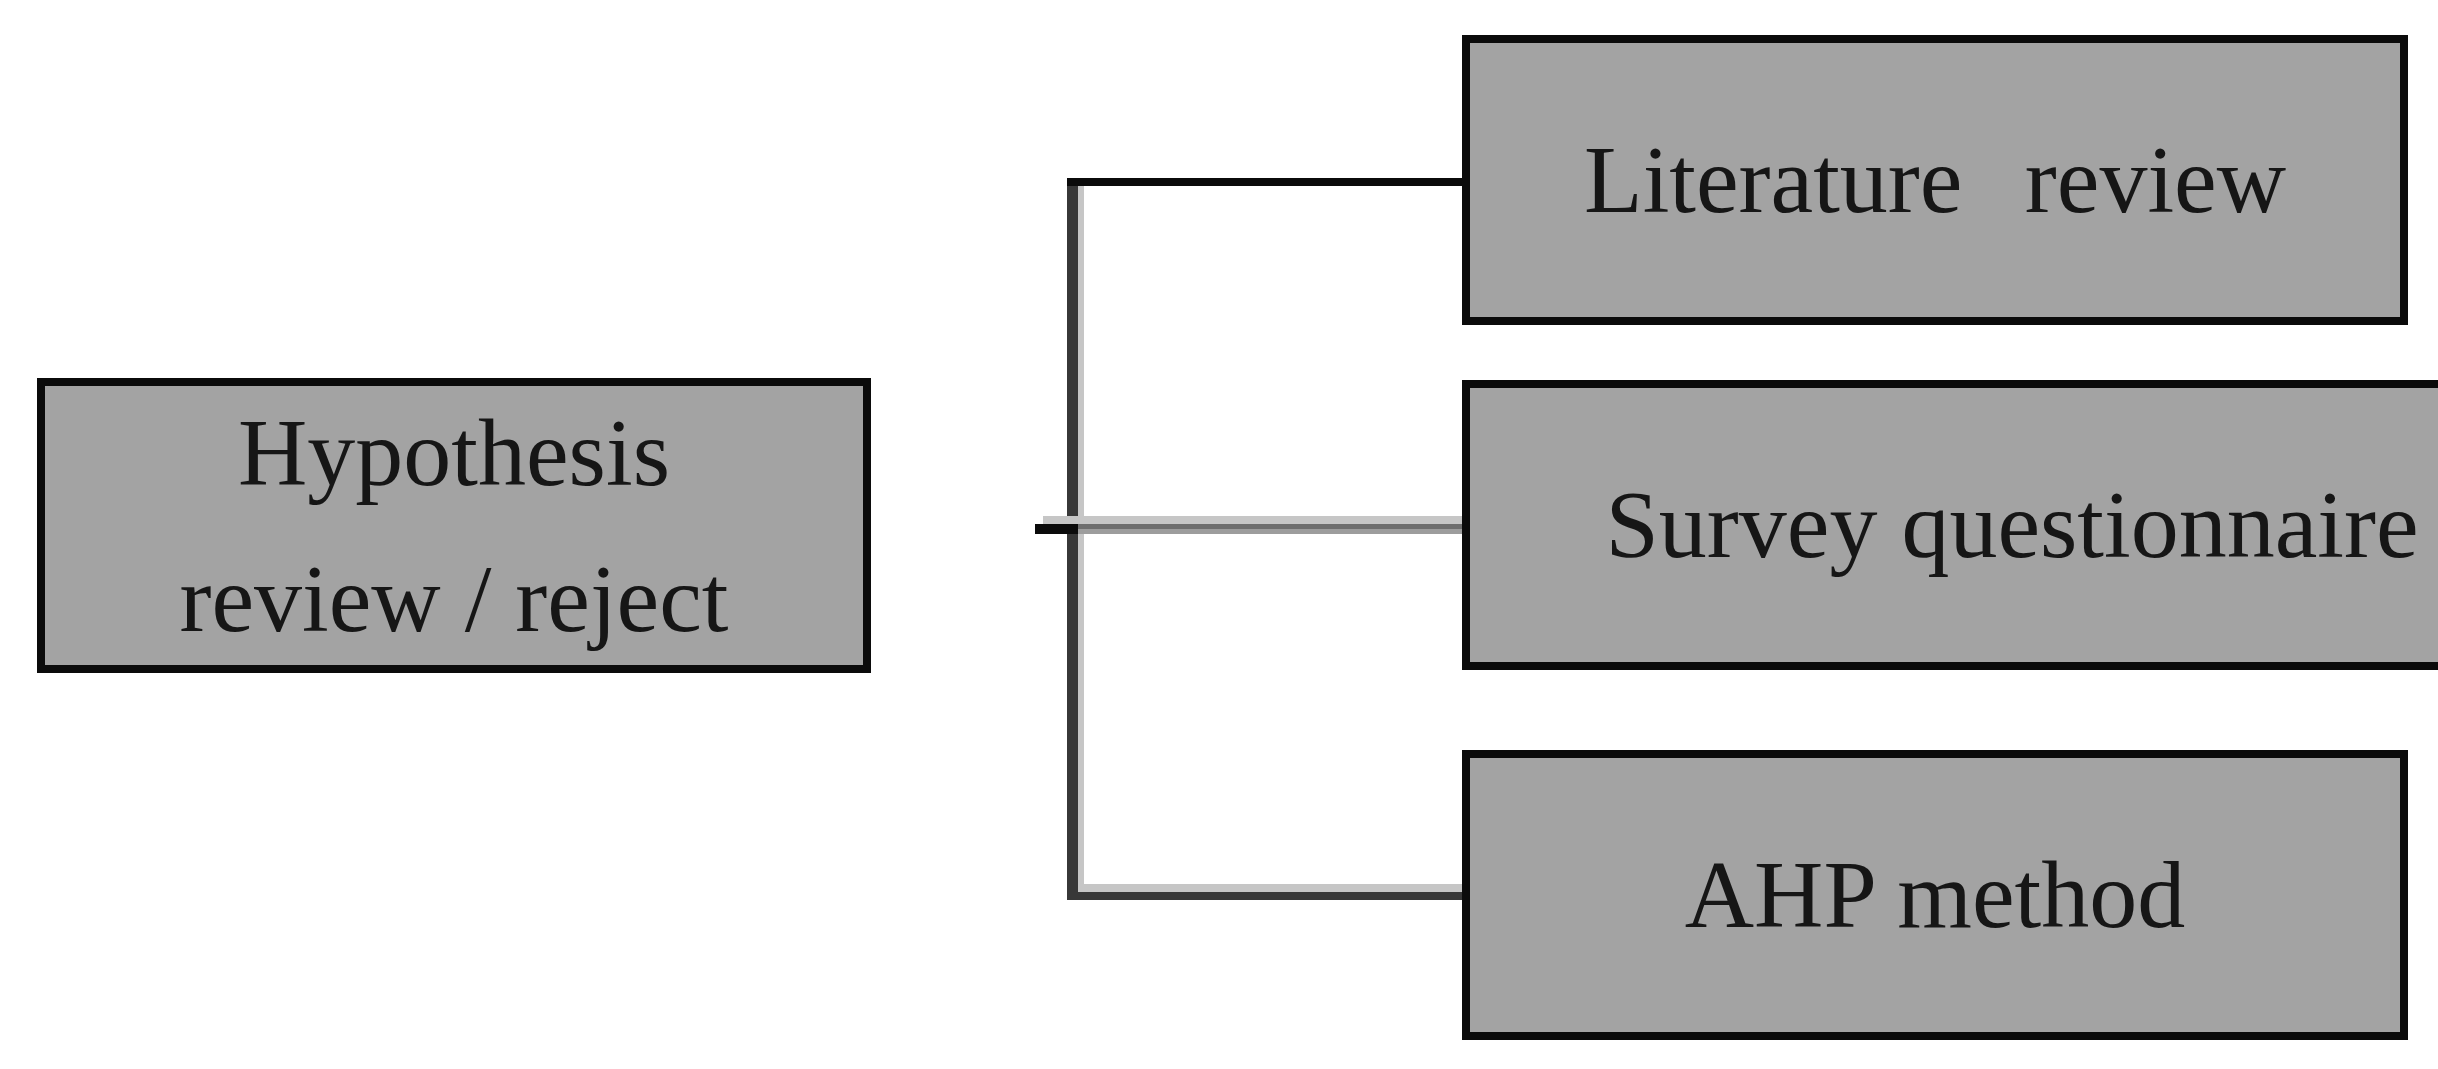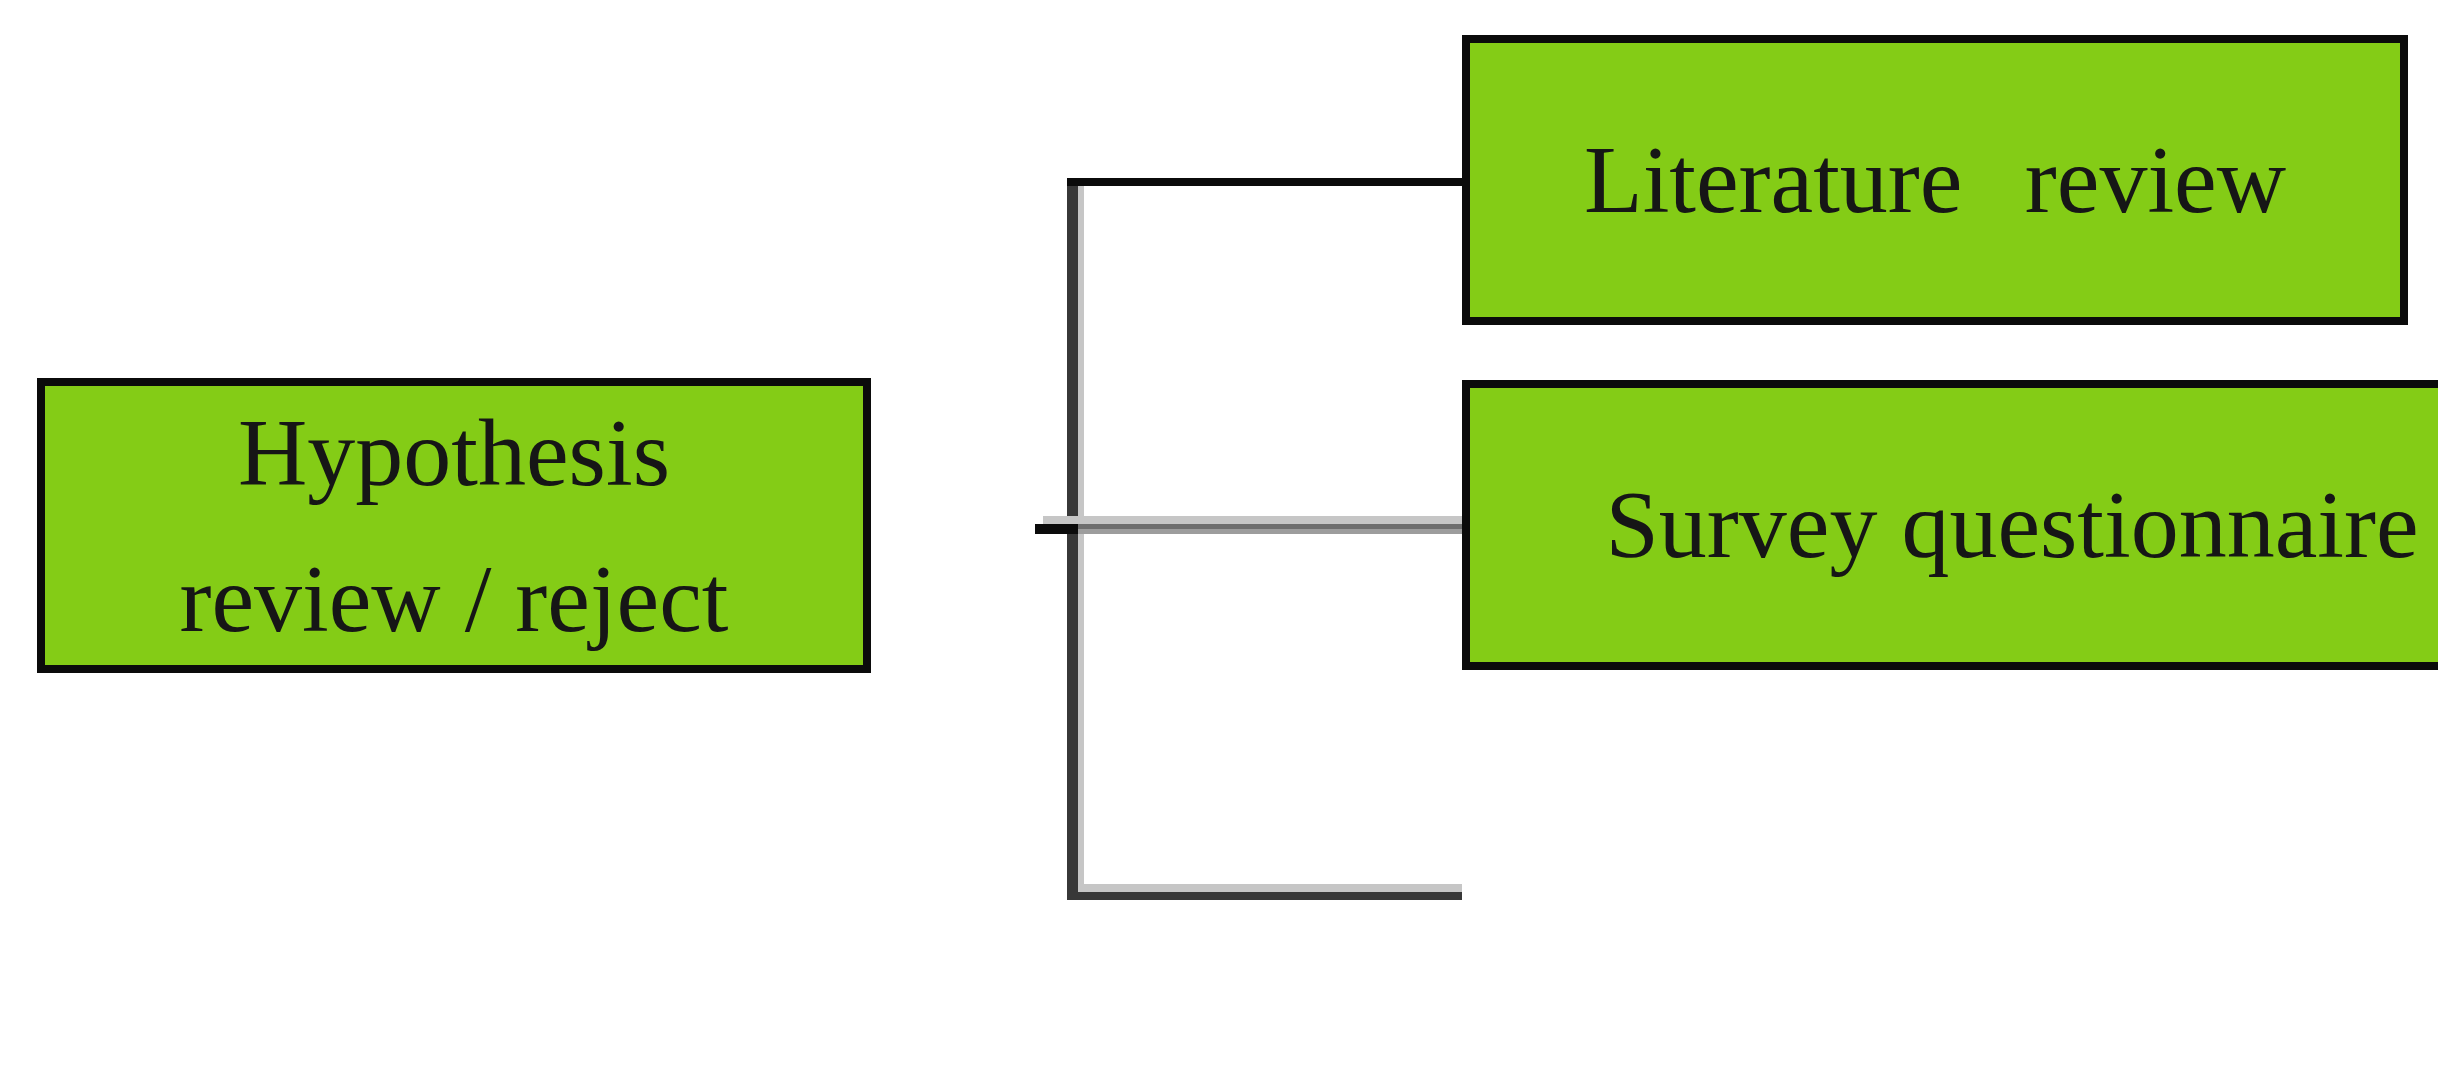--- a/index.html
+++ b/index.html
@@ -13,21 +13,21 @@
     height: 1069px;
     background: var(--background, #ffffff);
     font-family: "Liberation Serif", "DejaVu Serif", serif;
     color: var(--text, #161616);
     overflow: hidden;
   }
   .box {
     position: absolute;
     box-sizing: border-box;
     border: 8px solid var(--box-border, #0b0b0b);
-    background: #84cc16;
+    background: #a3a3a3;
     display: flex;
     align-items: center;
     justify-content: center;
     text-align: center;
     z-index: 2;
   }
   .box-label {
     font-size: 96px;
     line-height: 1.1;
     white-space: nowrap;
@@ -107,14 +107,17 @@
   </div>
 
   <div class="box box-literature">
     <div class="box-label">Literature review</div>
   </div>
 
   <div class="box box-survey">
     <div class="box-label">Survey questionnaire</div>
   </div>
 
+  <div class="box box-ahp">
+    <div class="box-label">AHP method</div>
+  </div>
 
 </div>
 
 </body></html>

